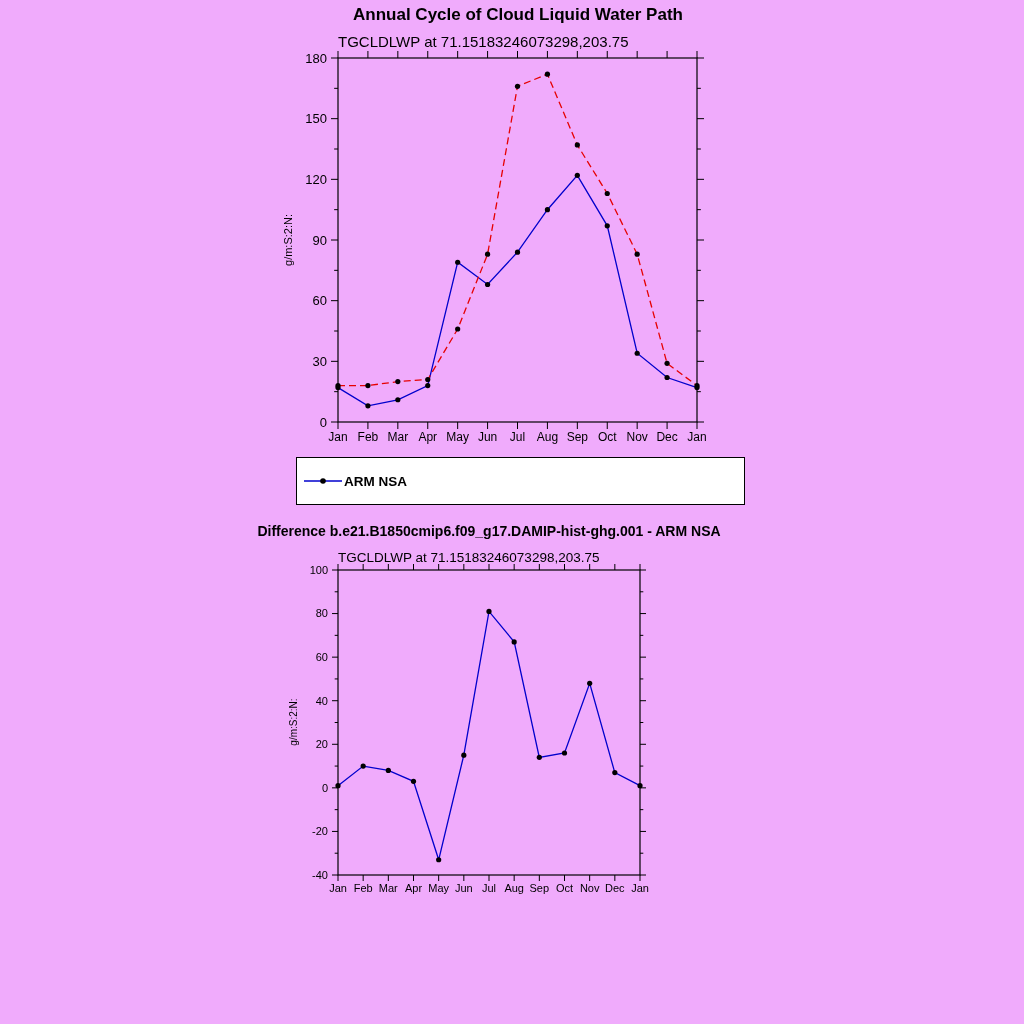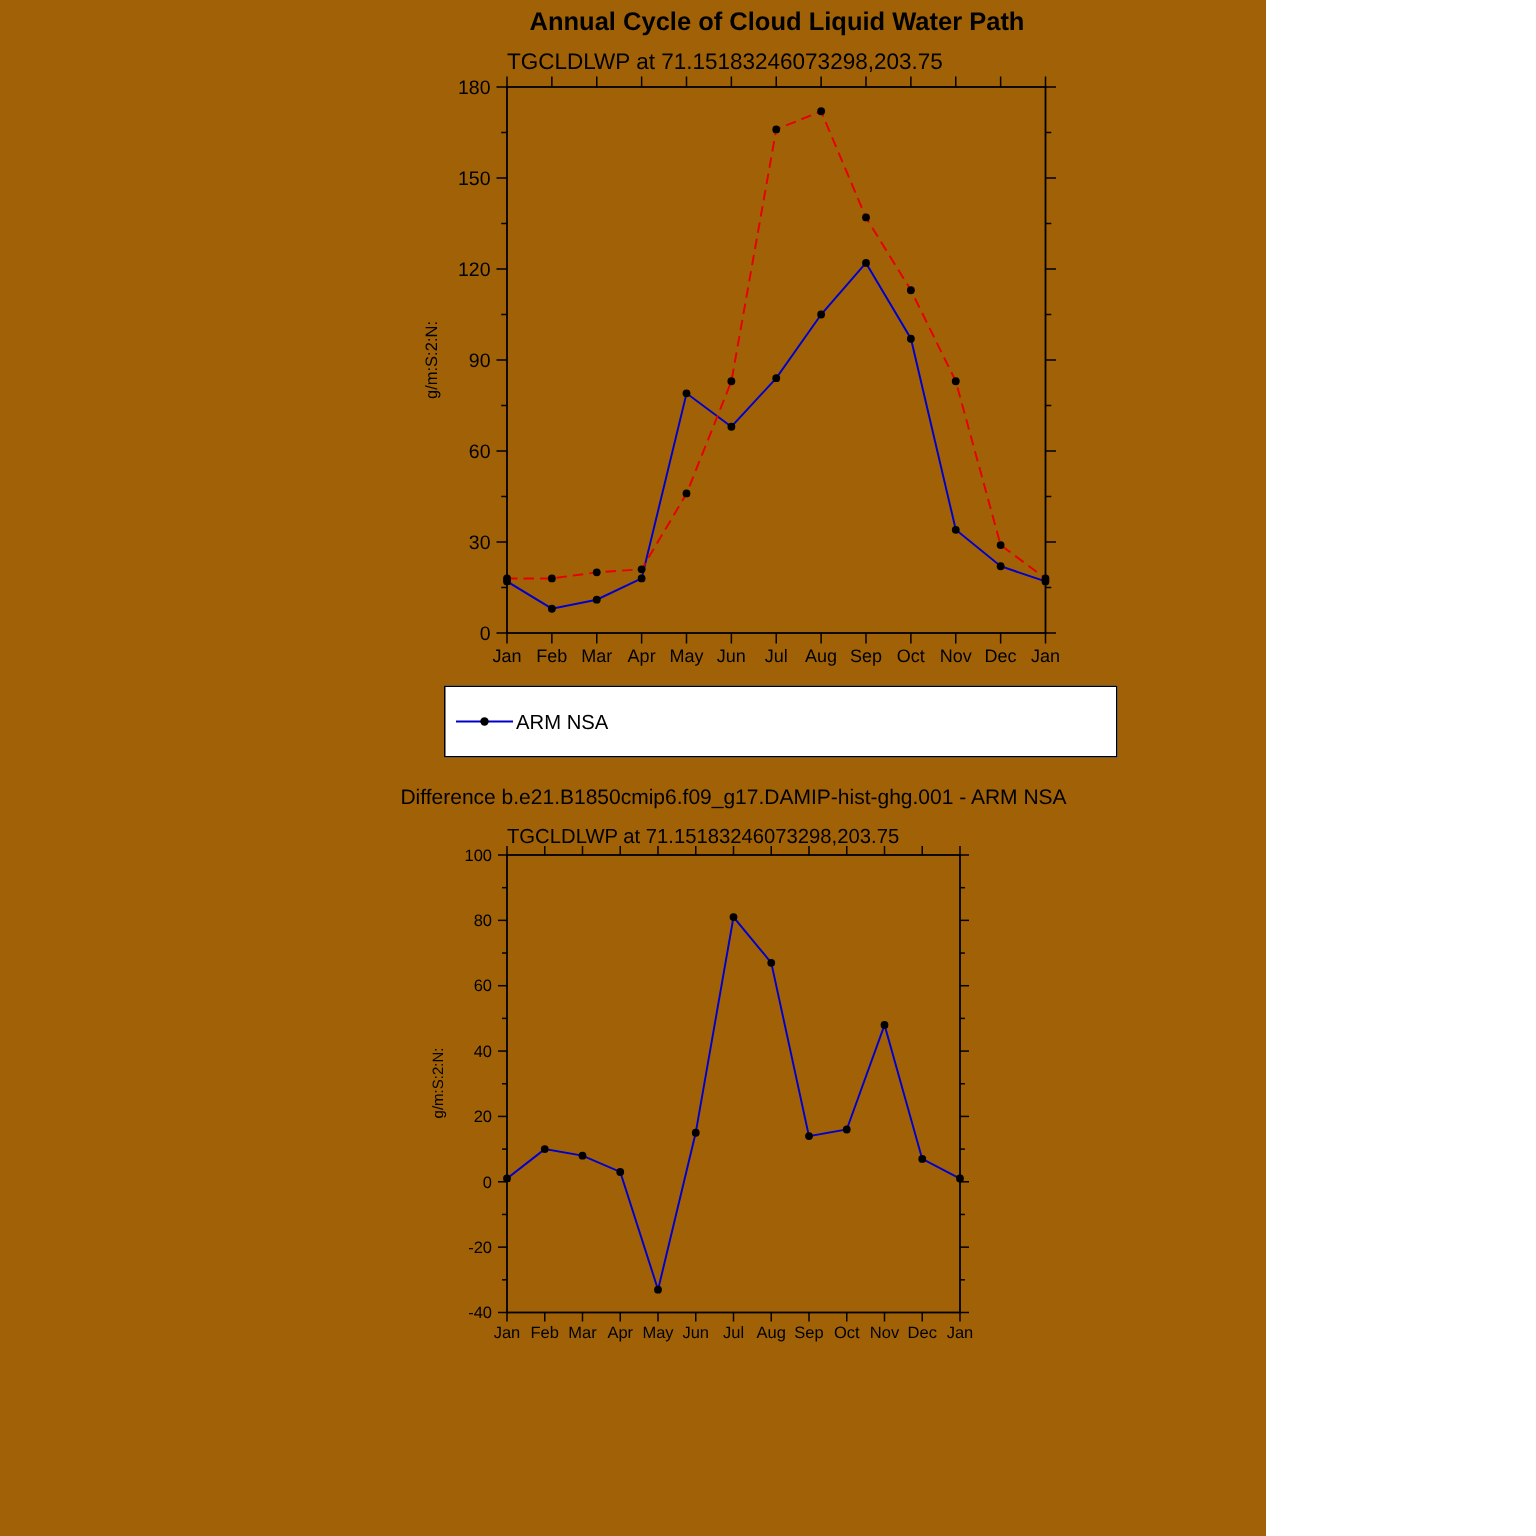--- a/index.html
+++ b/index.html
@@ -1,32 +1,32 @@
 <!DOCTYPE html>
 <html><head>
 <meta charset="utf-8">
 <style>
   html, body { margin: 0; padding: 0; background: #ffffff; }
   .page {
     position: relative;
-    width: 844px;
+    width: 1024px;
     height: 1024px;
-    background: #a16207;
+    background: #f0abfc;
     font-family: "Liberation Sans", sans-serif;
     color: #000;
     overflow: hidden;
   }
   #charts { position: absolute; left: 0; top: 0; }
   #charts text { font-family: "Liberation Sans", sans-serif; fill: #000; }
 
   .chart-title, .chart-subtitle, .ylabel { position: absolute; white-space: nowrap; }
 
   .chart-title.top   { left: 238px; top: 5px;  width: 560px; text-align: center; font-size: 17px; font-weight: bold; }
   .chart-subtitle.top{ left: 338px; top: 33px; font-size: 15px; }
-  .chart-title.bottom   { left: 189px; top: 523px; width: 600px; text-align: center; font-size: 14px; font-weight: normal; }
+  .chart-title.bottom   { left: 189px; top: 523px; width: 600px; text-align: center; font-size: 14px; font-weight: bold; }
   .chart-subtitle.bottom{ left: 338px; top: 550px; font-size: 13.5px; }
 
   .ylabel {
     transform: translate(-50%, -50%) rotate(-90deg);
     transform-origin: center center;
   }
   .ylabel.top    { left: 288px; top: 240px; font-size: 11px; }
   .ylabel.bottom { left: 293px; top: 722px; font-size: 10px; }
 
   .legend {
@@ -34,21 +34,21 @@
     left: 296px; top: 457px;
     width: 449px; height: 48px;
     border: 1px solid #000;
     display: flex;
     flex-direction: column;
     justify-content: center;
     padding-left: 6px;
     box-sizing: border-box;
     background: #fff;
   }
-  .legend-row { display: flex; align-items: center; height: 22px; font-size: 13.5px; }
+  .legend-row { display: flex; align-items: center; height: 22px; font-size: 13.5px; font-weight: bold; }
   .legend-key { flex: 0 0 auto; }
   .legend-key circle { fill: #000; }
   .legend-label { margin-left: 1px; white-space: nowrap; }
 </style>
 </head>
 <body>
 
 <div class="page">
 
   <div class="chart-title top">Annual Cycle of Cloud Liquid Water Path</div>

